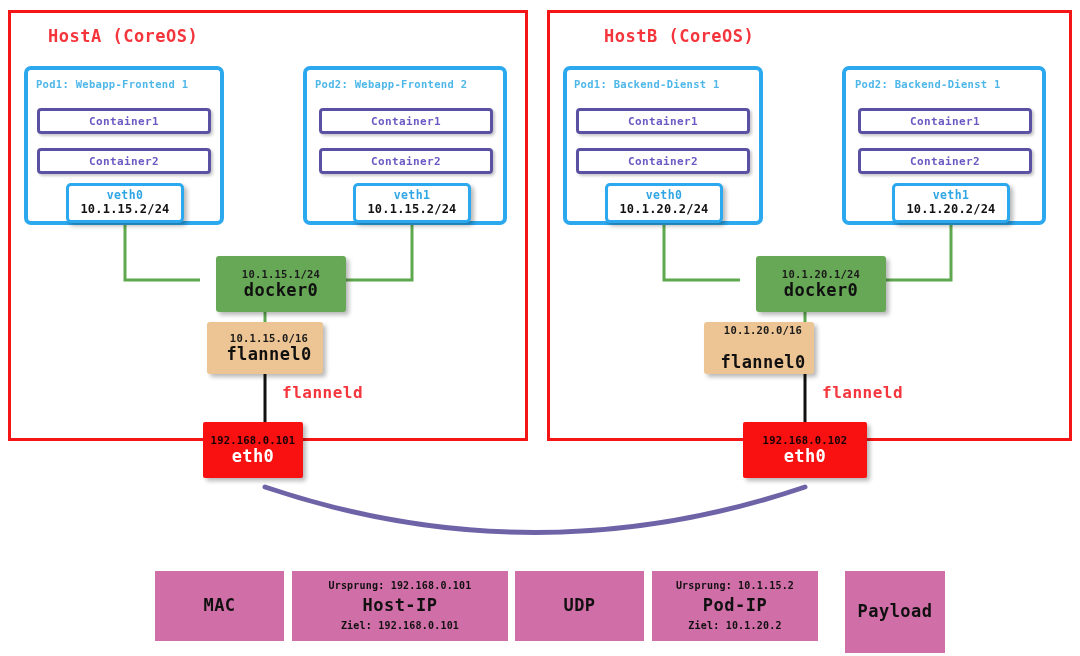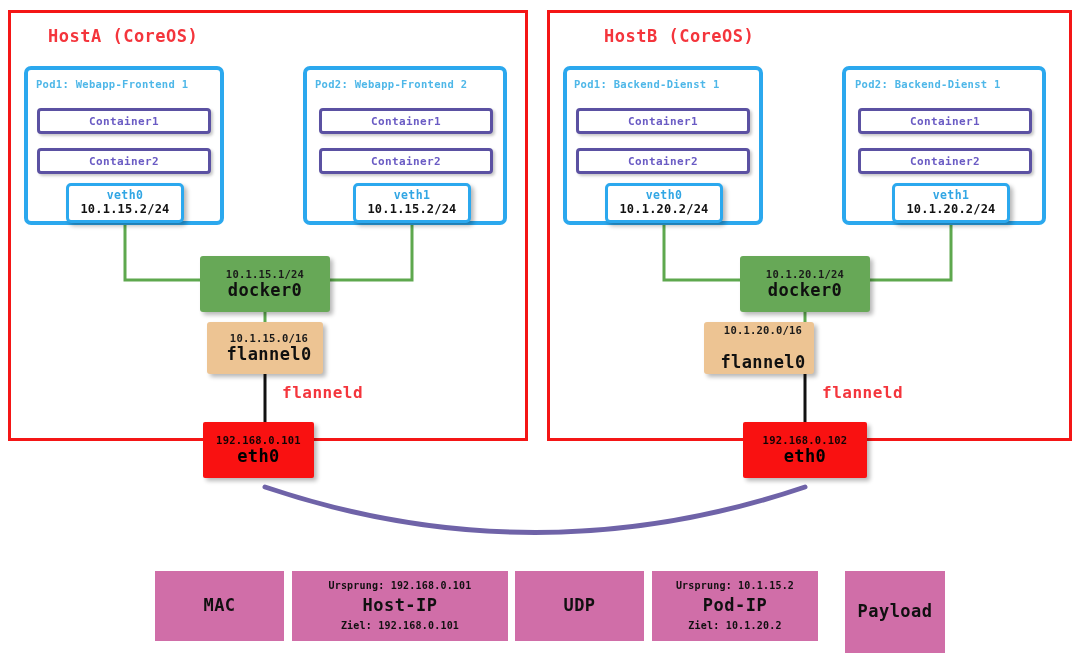--- a/index.html
+++ b/index.html
@@ -80,36 +80,36 @@
     line-height:1.2;white-space:nowrap;
   }
 
   .chip.veth{
     border:3px solid #2BA8EE;background:#ffffff;border-radius:5px;
   }
   .chip.veth .nm{color:#31A6E4;font-size:11.5px;font-weight:bold;}
   .chip.veth .ip{color:#111111;font-size:12px;}
 
   .chip.docker{
-    background:#67A857;border:none;border-radius:3px;
+    background:#67A857;border:none;border-radius:3px;margin-left:16px;
   }
   .chip.docker .ip{color:#1a1a1a;}
   .chip.docker .nm{color:#101010;font-size:17px;}
 
   .chip.flannel{
     background:#EDC493;border:none;border-radius:3px;padding-left:8px;
   }
   .chip.flannel .ip{color:#1a1a1a;}
   .chip.flannel .nm{color:#101010;font-size:17px;}
 
   .chip.eth{
     background:#F91111;border:none;border-radius:2px;
   }
   .chip.eth .ip{color:#120404;}
-  .chip.eth .nm{color:#000000;font-size:17px;text-align:right;}
+  .chip.eth .nm{color:#ffffff;font-size:17px;text-align:right;}
 
   .flanneld{
     position:absolute;
     color:#F4353C;
     font-size:16px;font-weight:bold;letter-spacing:0.5px;
     white-space:nowrap;
   }
 
   
   .packet-label{
@@ -186,21 +186,21 @@
 
   <div class="chip docker" style="left:200px;top:256px;width:130px;height:56px;">
     <span class="ip">10.1.15.1/24</span>
     <span class="nm">docker0</span>
   </div>
   <div class="chip flannel" style="left:207px;top:322px;width:116px;height:52px;">
     <span class="ip">10.1.15.0/16</span>
     <span class="nm">flannel0</span>
   </div>
   <div class="flanneld" style="left:282px;top:383px;">flanneld</div>
-  <div class="chip eth" style="left:203px;top:422px;width:111px;height:56px;">
+  <div class="chip eth" style="left:203px;top:422px;width:100px;height:56px;">
     <span class="ip">192.168.0.101</span>
     <span class="nm">eth0</span>
   </div>
 
   <div class="host" style="left:547px;top:10px;width:525px;height:431px;"></div>
   <div class="host-title" style="left:604px;top:26px;">HostB (CoreOS)</div>
 
   <div class="pod" style="left:563px;top:66px;width:200px;height:159px;"></div>
   <div class="pod-title" style="left:574px;top:78px;text-align:right;">Pod1: Backend-Dienst 1</div>
   <div class="ctr" style="left:576px;top:108px;width:174px;height:26px;">Container1</div>

